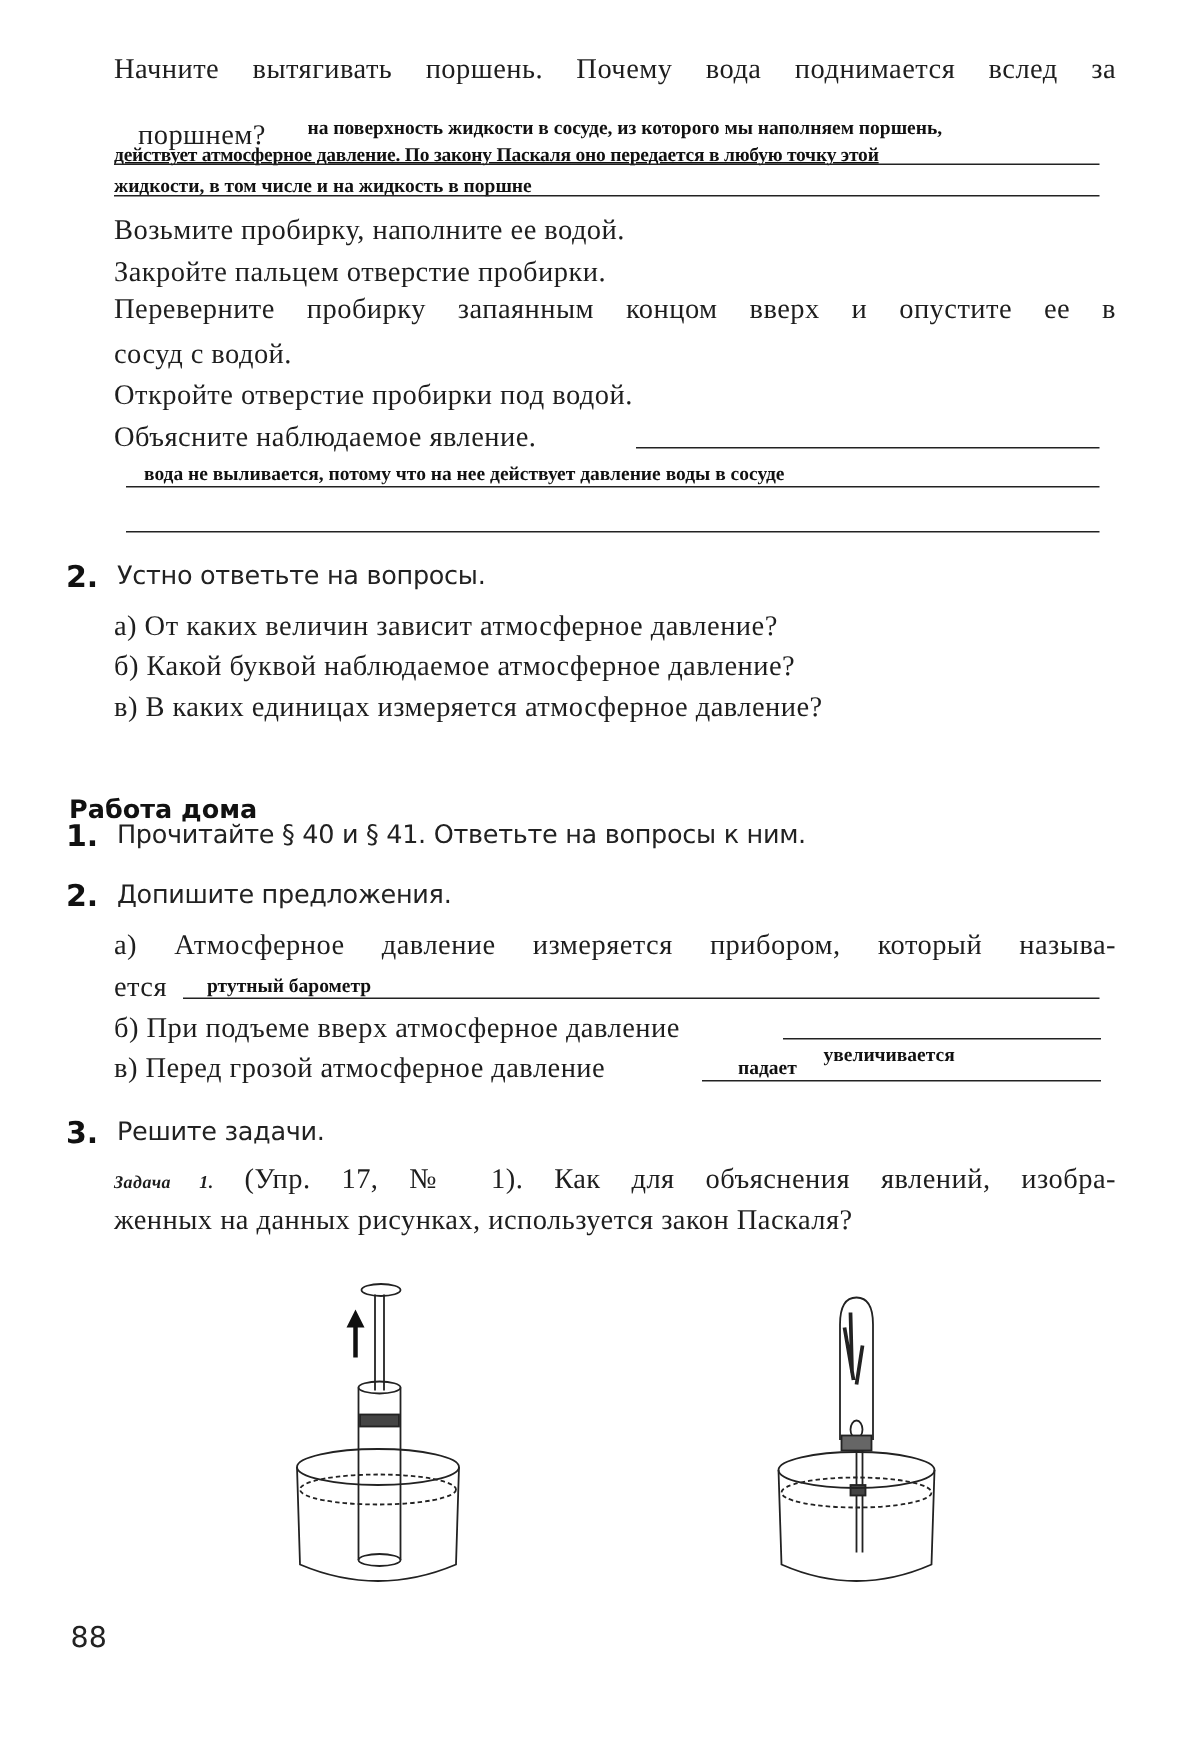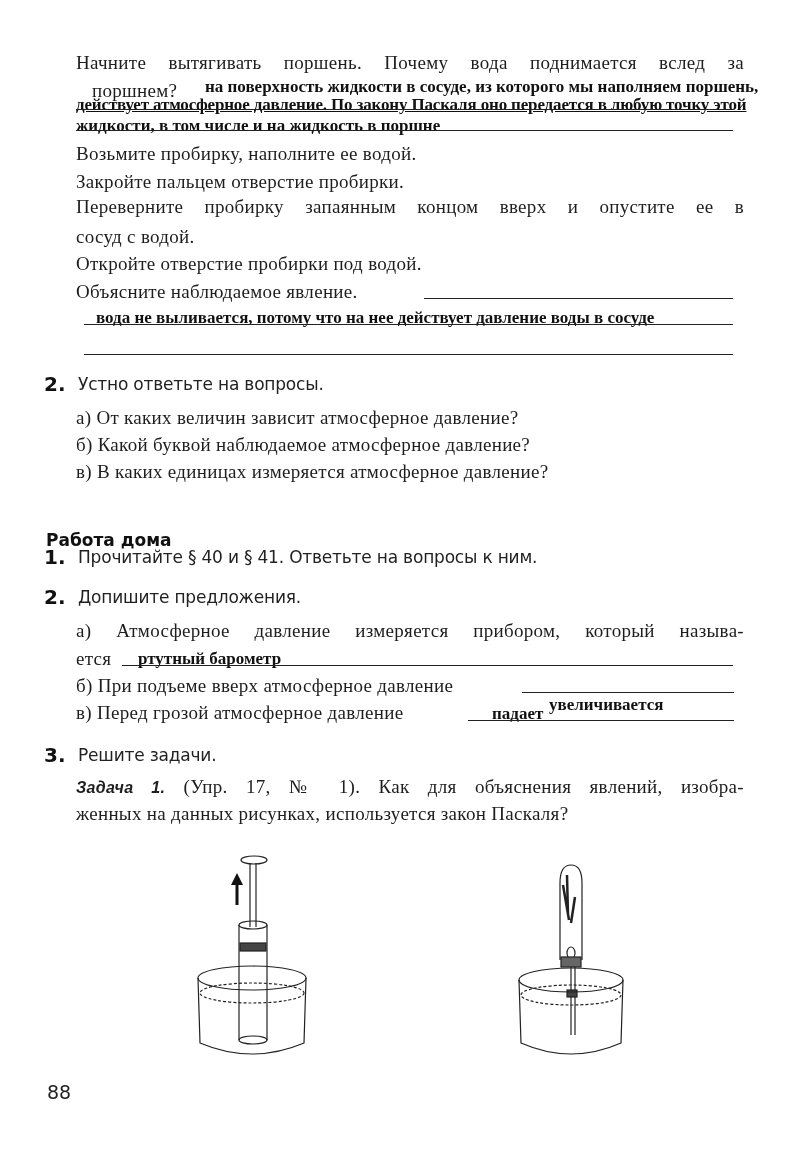--- a/index.html
+++ b/index.html
@@ -1,33 +1,33 @@
 <!DOCTYPE html>
 <html><head>
   <meta charset="utf-8">
   <style>
     html, body { margin: 0; padding: 0; background: #ffffff; }
     body { width: 785px; height: 1158px; position: relative; overflow: hidden; color: #1a1a1a; }
     .serif { font-family: "Liberation Serif", "DejaVu Serif", serif; }
     .abs { position: absolute; white-space: nowrap; }
     .body-text { font-size: 19px; letter-spacing: 0.3px; color: #1e1e1e; }
-    .hand { font-family: "Liberation Serif", serif; font-weight: bold; font-size: 17px; color: #111; }
+    .hand { font-family: "Liberation Serif", serif; font-weight: bold; font-size: 13px; color: #111; }
     .rule { position: absolute; height: 0; border-top: 1.4px solid #222; }
     .sec-num { font-family: "DejaVu Sans", sans-serif; font-weight: bold; font-size: 20px; color: #111; }
     .sec-text { font-family: "DejaVu Sans", sans-serif; font-size: 17px; color: #222; letter-spacing: -0.2px; }
     .heading { font-family: "DejaVu Sans", sans-serif; font-weight: bold; font-size: 17px; color: #111; }
-    .task-label { font-family: Liberation Sans, sans-serif; font-weight: bold; font-style: italic; font-size: 16px; }
+    .task-label { font-family: Liberation Serif, serif; font-weight: bold; font-style: italic; font-size: 12px; }
     .page-num { font-family: "DejaVu Sans", sans-serif; font-size: 19px; color: #222; }
     .justify { text-align: justify; text-align-last: justify; }
     svg { position: absolute; }
   </style>
 </head>
 <body>
 
-<div class="abs serif body-text justify" style="left:76px; top:52px; width:668px;">Начните вытягивать поршень. Почему вода поднимается вслед за</div>
+<div class="abs serif body-text justify" style="left:76px; top:36px; width:668px;">Начните вытягивать поршень. Почему вода поднимается вслед за</div>
 <div class="abs serif body-text" style="left:92px; top:80px;text-align:right;">поршнем?</div>
 <div class="abs hand" style="left:205px; top:77px;">на поверхность жидкости в сосуде, из которого мы наполняем поршень,</div>
 <div class="abs hand" style="left:76px; top:95px; letter-spacing:-0.15px;text-decoration:underline;">действует атмосферное давление. По закону Паскаля оно передается в любую точку этой</div>
 <div class="rule" style="left:76px; top:109px; width:657px;"></div>
 <div class="abs hand" style="left:76px; top:116px;">жидкости, в том числе и на жидкость в поршне</div>
 <div class="rule" style="left:76px; top:130px; width:657px;"></div>
 
 <div class="abs serif body-text" style="left:76px; top:143px;">Возьмите пробирку, наполните ее водой.</div>
 <div class="abs serif body-text" style="left:76px; top:171px;">Закройте пальцем отверстие пробирки.</div>
 <div class="abs serif body-text justify" style="left:76px; top:196px; width:668px;">Переверните пробирку запаянным концом вверх и опустите ее в</div>

